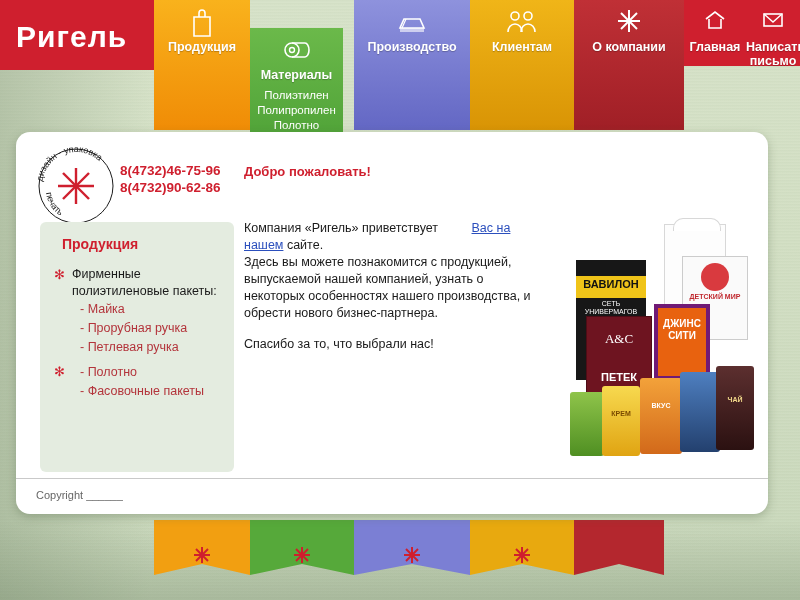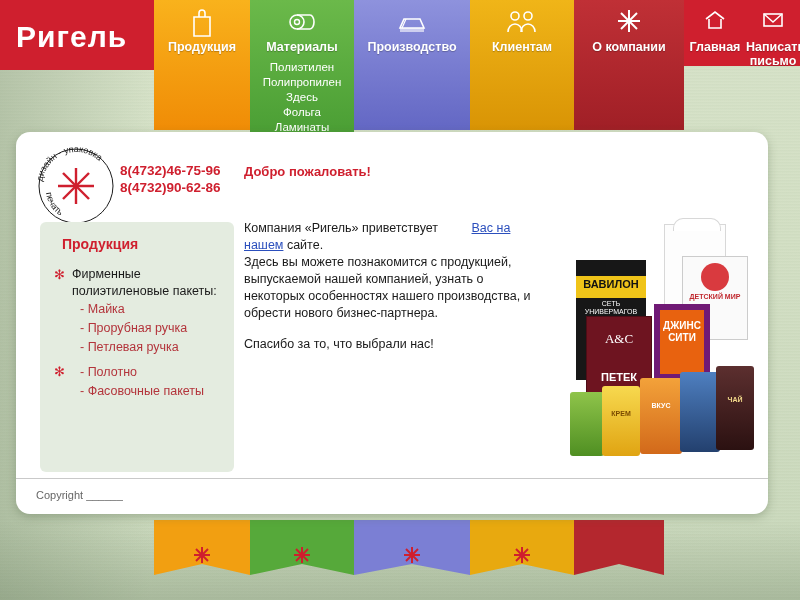--- a/index.html
+++ b/index.html
@@ -80,21 +80,21 @@
     text-shadow: 0 1px 1px rgba(0,0,0,.25);
   }
   .nav-icon {
     display: block;
     height: 30px;
     margin: 0 auto 1px auto;
   }
   .nav-icon svg { display: block; margin: 0 auto; }
 
   .col-prod   { left: 0;   width: 96px;  height: 130px; background: #f5a210; }
-  .col-mat    { left: 96px;  width: 104px; height: 136px; background: #56a93a; }
+  .col-mat    { left: 96px;  width: 93px; height: 136px; background: #56a93a; margin-top: 28px; }
   .col-proiz  { left: 200px; width: 116px; height: 130px; background: #7b7fd4; }
   .col-client { left: 316px; width: 104px; height: 130px; background: #e8a90f; }
   .col-about  { left: 420px; width: 110px; height: 130px; background: #b4272e; }
   .col-main   { left: 530px; width: 62px;  height: 66px;  background: #cf1f2e; }
   .col-write  { left: 592px; width: 54px;  height: 66px;  background: #cf1f2e; }
 
   .col-prod   { background: linear-gradient(180deg, #f9b21c 0%, #f08c06 100%); }
   .col-mat    { background: linear-gradient(180deg, #6bb94a 0%, #4a9e34 100%); }
   .col-proiz  { background: linear-gradient(180deg, #8e92dd 0%, #6367c4 100%); }
   .col-client { background: linear-gradient(180deg, #f0b518 0%, #d99405 100%); }
@@ -299,21 +299,21 @@
       <svg width="30" height="30" viewBox="0 0 30 30">
         <ellipse cx="10" cy="14" rx="7" ry="7" fill="none" stroke="#ffffff" stroke-width="1.6"></ellipse>
         <circle cx="10" cy="14" r="2.5" fill="none" stroke="#ffffff" stroke-width="1.4"></circle>
         <path d="M10 7 h13 a4 7 0 0 1 0 14 h-13" fill="none" stroke="#ffffff" stroke-width="1.6"></path>
       </svg>
     </span>
     <span class="nav-label">Материалы</span>
     <div class="submenu">
       <div>Полиэтилен</div>
       <div>Полипропилен</div>
-      <div>Здесь</div>
+      <div>Полотно</div>
       <div>Фольга</div>
       <div>Ламинаты</div>
     </div>
   </div>
 
   <div class="nav-col col-proiz">
     <span class="nav-icon">
       <svg width="36" height="30" viewBox="0 0 36 30">
         <path d="M6 20 h24 l-4 -9 h-16 z" fill="none" stroke="#ffffff" stroke-width="1.6"></path>
         <path d="M6 20 h24 v4 h-24 z" fill="#ffffff" opacity=".6"></path>
@@ -439,21 +439,21 @@
       <div style="position:absolute;left:0;top:16px;width:100%;height:22px;background:#f0c419;"></div>
       <div style="position:absolute;left:0;top:18px;width:100%;text-align:center;font-size:11px;font-weight:bold;color:#111;font-family:'Liberation Sans',sans-serif;">ВАВИЛОН</div>
       <div class="cap" style="position:absolute;left:0;top:40px;width:100%;">СЕТЬ УНИВЕРМАГОВ</div>
     </div>
 
     <div class="pk" style="left:18px; top:96px; width:66px; height:96px; background:#6e1420; border:1px solid #4d0d16;">
       <div style="position:absolute;left:0;top:14px;width:100%;text-align:center;font-size:13px;color:#ffffff;font-family:'Liberation Serif',serif;">A&amp;C</div>
       <div style="position:absolute;left:0;top:54px;width:100%;text-align:center;font-size:11px;font-weight:bold;color:#ffffff;">ПЕТЕК</div>
     </div>
 
-    <div class="pk" style="left:86px; top:84px; width:56px; height:76px; background:#e8620f; border:6px solid #701a75;">
+    <div class="pk" style="left:86px; top:84px; width:56px; height:76px; background:#e8620f; border:4px solid #701a75;">
       <div style="position:absolute;left:0;top:10px;width:100%;text-align:center;font-size:10px;font-weight:bold;color:#fff;line-height:12px;">ДЖИНС СИТИ</div>
     </div>
 
     <div class="pk" style="left:2px; top:172px; width:34px; height:64px; background:linear-gradient(180deg,#8fc44a,#4f8f22); border-radius:3px;"></div>
     <div class="pk" style="left:34px; top:166px; width:38px; height:70px; background:linear-gradient(180deg,#f7d94f,#e0a412); border-radius:3px;">
       <div class="cap" style="position:absolute;left:0;top:24px;width:100%;color:#7a4a00;font-weight:bold;">КРЕМ</div>
     </div>
     <div class="pk" style="left:72px; top:158px; width:42px; height:76px; background:linear-gradient(180deg,#f3a23a,#d2691a); border-radius:3px;">
       <div class="cap" style="position:absolute;left:0;top:24px;width:100%;color:#fff;font-weight:bold;">ВКУС</div>
     </div>

